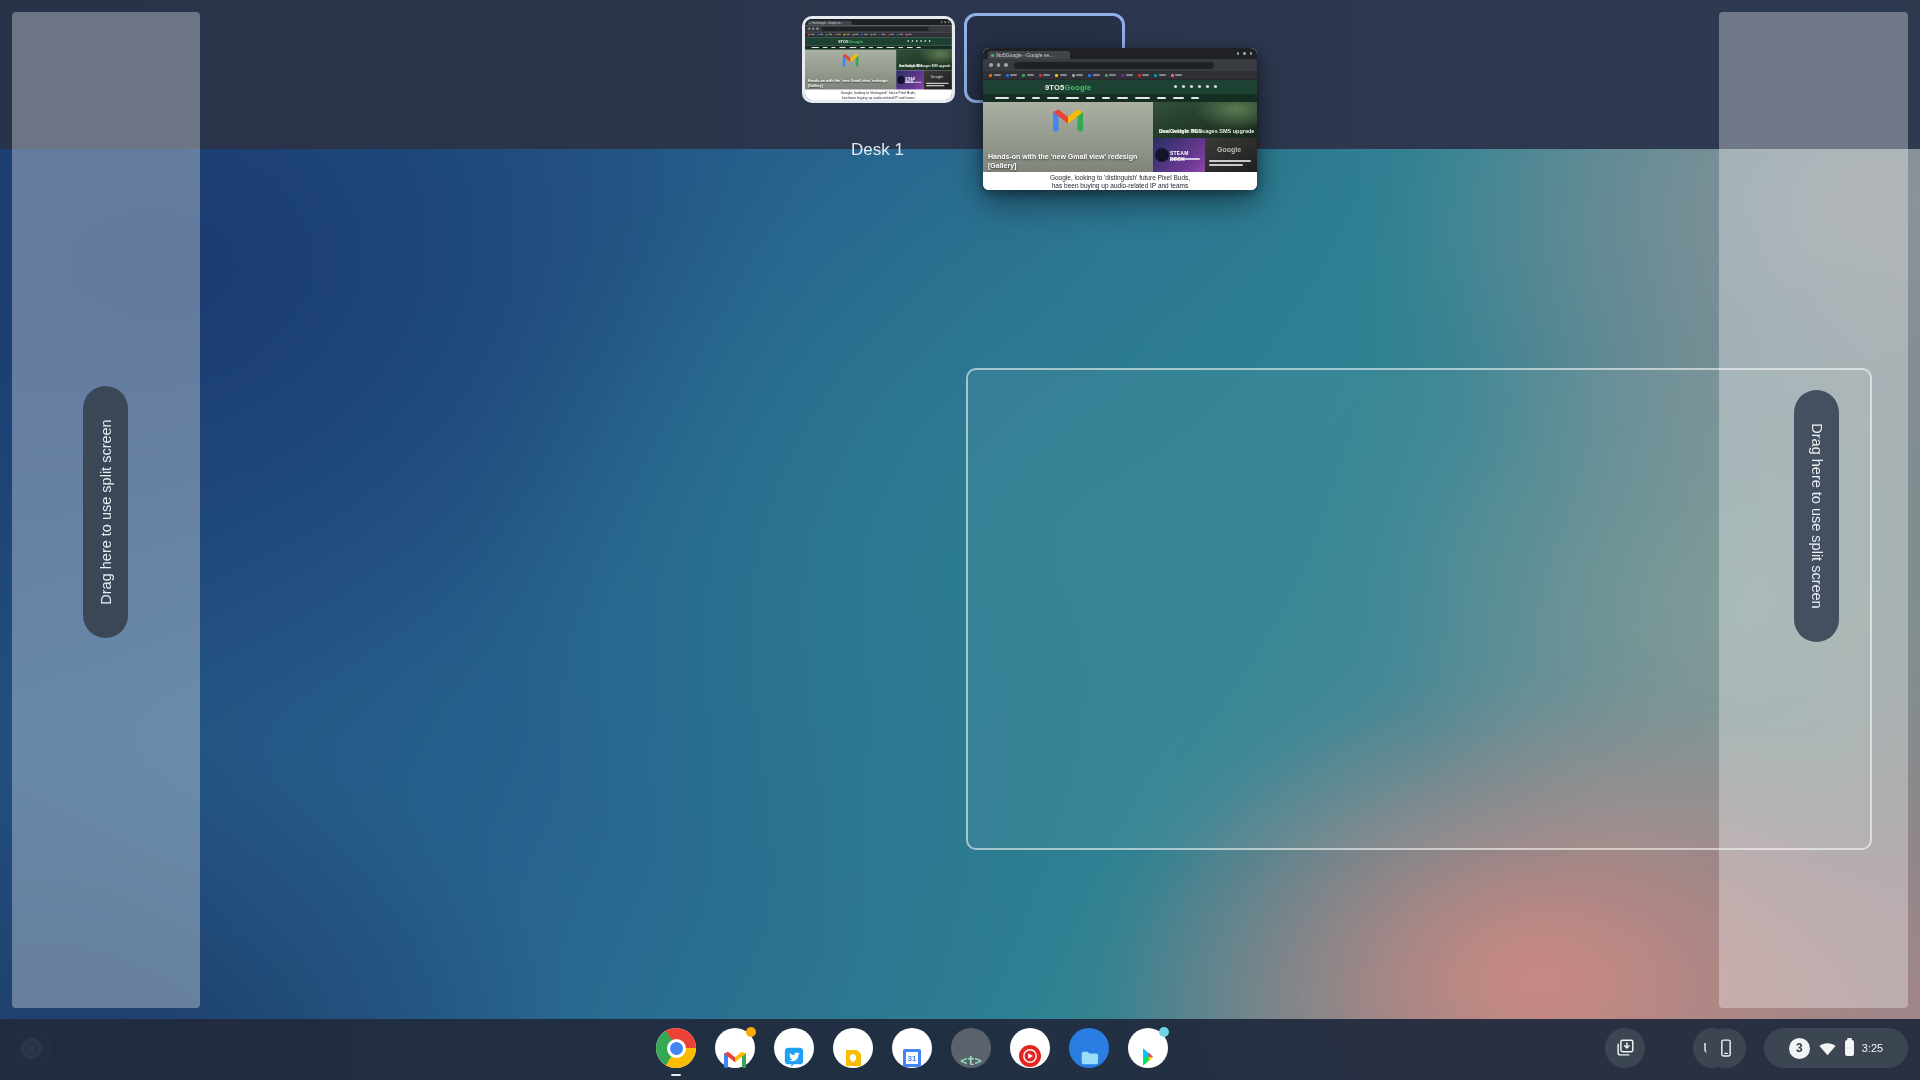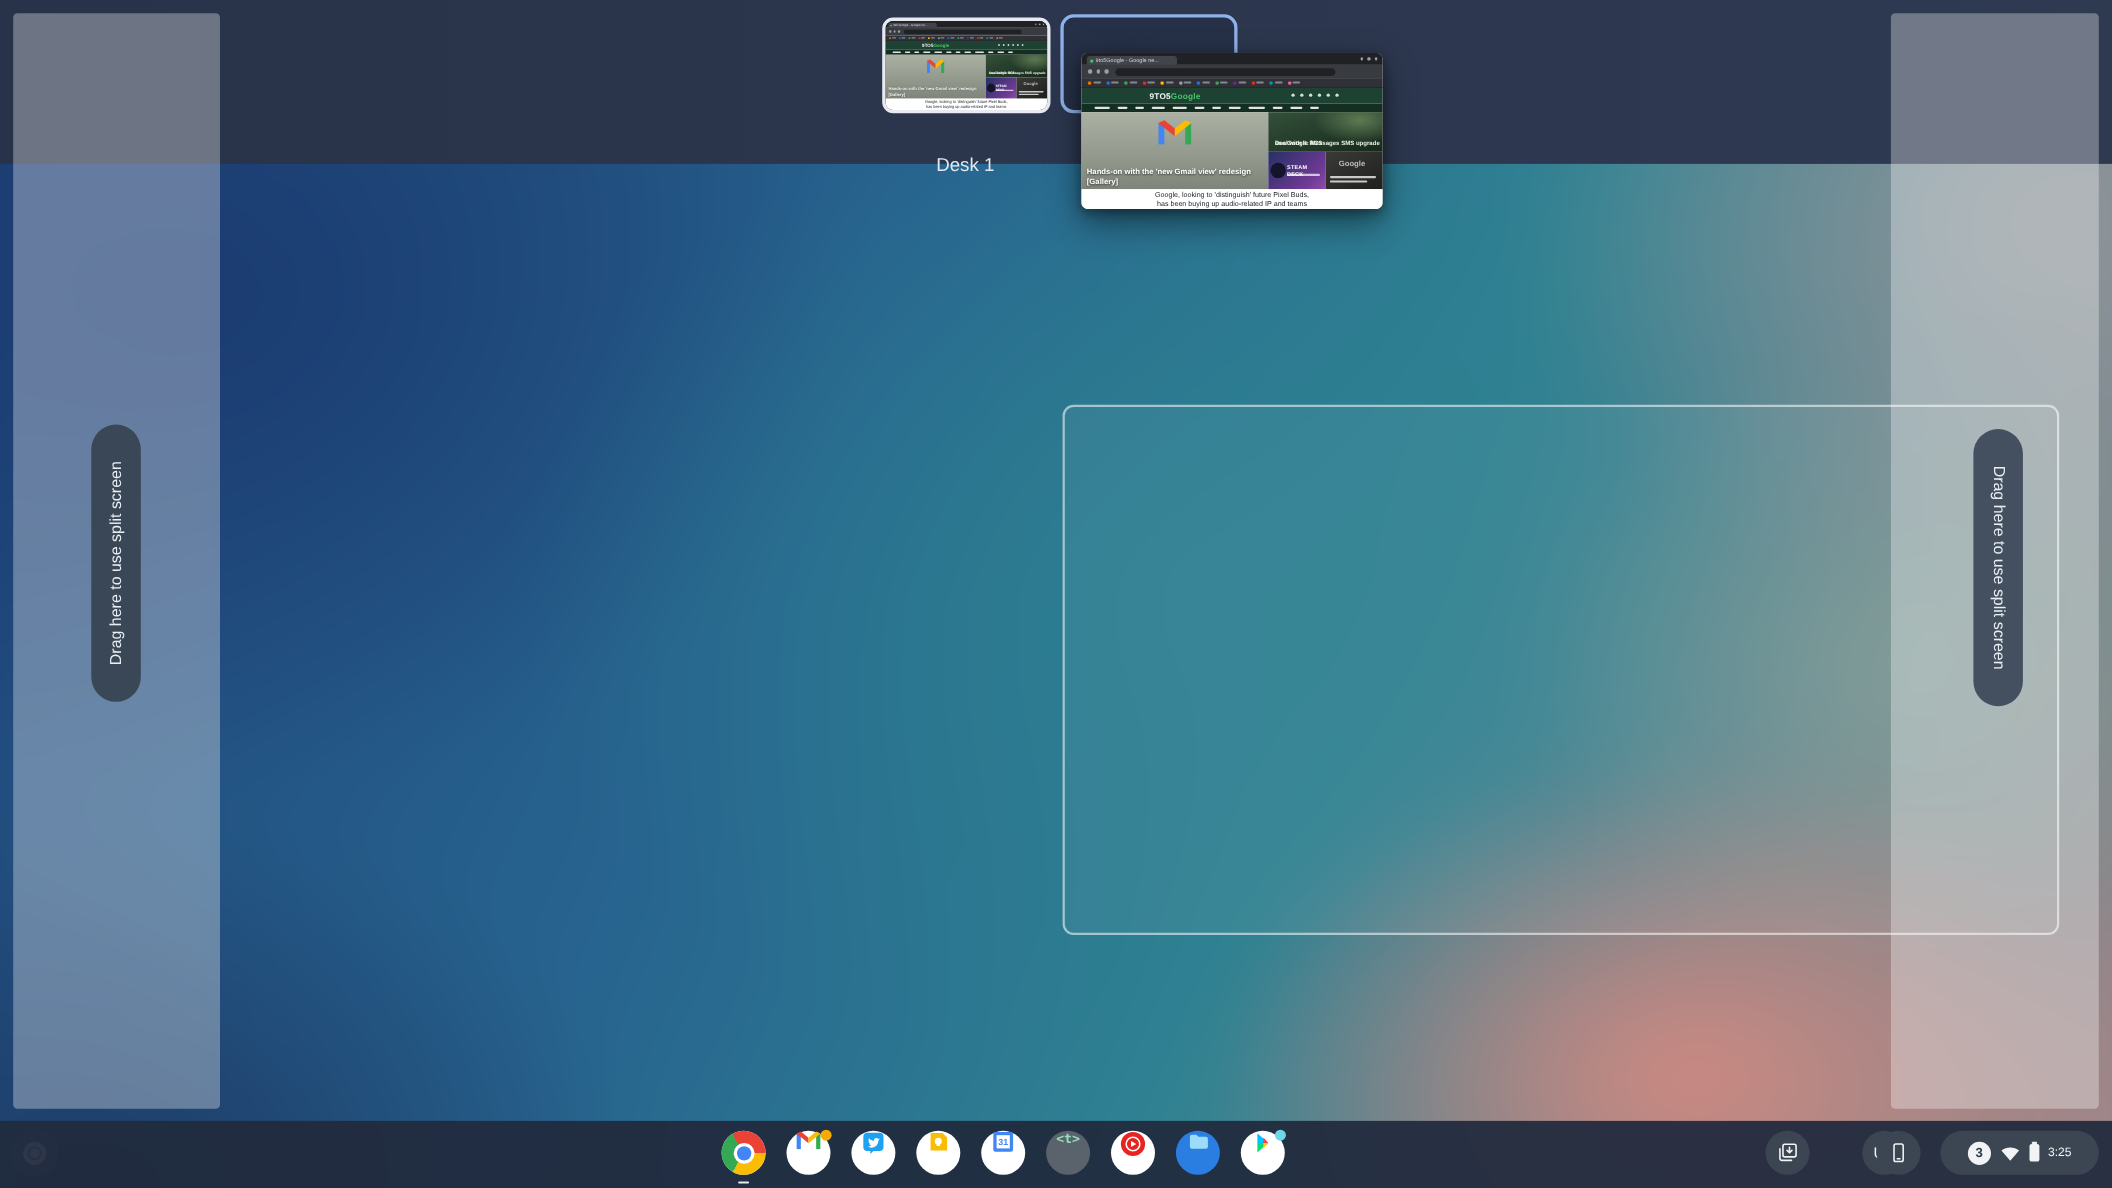--- a/index.html
+++ b/index.html
@@ -97,21 +97,21 @@
     border-radius:10px;background:rgba(255,255,255,.05);z-index:7;box-sizing:border-box;}
 
   
   .shelf{left:0;top:1019px;width:1920px;height:61px;background:rgba(33,42,62,.94);z-index:15;}
   .launcher{left:9px;top:1026px;width:44px;height:44px;border-radius:50%;background:rgba(255,255,255,.10);
     display:flex;align-items:center;justify-content:center;cursor:pointer;}
   .launcher .o1{width:21px;height:21px;border-radius:50%;background:#f2f4f6;display:flex;align-items:center;justify-content:center;}
   .launcher .o2{width:13px;height:13px;border-radius:50%;background:#f2f4f6;border:2px solid #7e8794;box-sizing:border-box;}
   .shelf-apps{left:656px;top:1028px;display:flex;gap:19px;z-index:16;}
   .app{width:40px;height:40px;border-radius:50%;background:#fff;position:relative;display:flex;
-    align-items:flex-start;justify-content:center;cursor:pointer;flex:none;}
+    align-items:flex-end;justify-content:center;cursor:pointer;flex:none;}
   .badge{position:absolute;top:-1px;right:-1px;width:10px;height:10px;border-radius:50%;}
   .chrome-ball{width:40px;height:40px;border-radius:50%;position:relative;overflow:hidden;
     background:conic-gradient(from 330deg,#ea4335 0 120deg,#fbbc04 120deg 240deg,#34a853 240deg 360deg);}
   .chrome-ball .w{position:absolute;left:50%;top:50%;width:19px;height:19px;margin:-9.5px 0 0 -9.5px;border-radius:50%;background:#fff;}
   .chrome-ball .b{position:absolute;left:50%;top:50%;width:13px;height:13px;margin:-6.5px 0 0 -6.5px;border-radius:50%;background:#4285f4;}
   .run-dash{position:absolute;left:50%;bottom:-8px;width:10px;height:2.5px;margin-left:-5px;border-radius:2px;background:#e8eaed;}
   .app.gray{background:#5a626b;}
   .tglyph{font-family:"DejaVu Sans Mono","Liberation Mono",monospace;font-size:12px;font-weight:bold;color:#93dcbd;}
   .app.blue{background:#2a7de1;}
 

